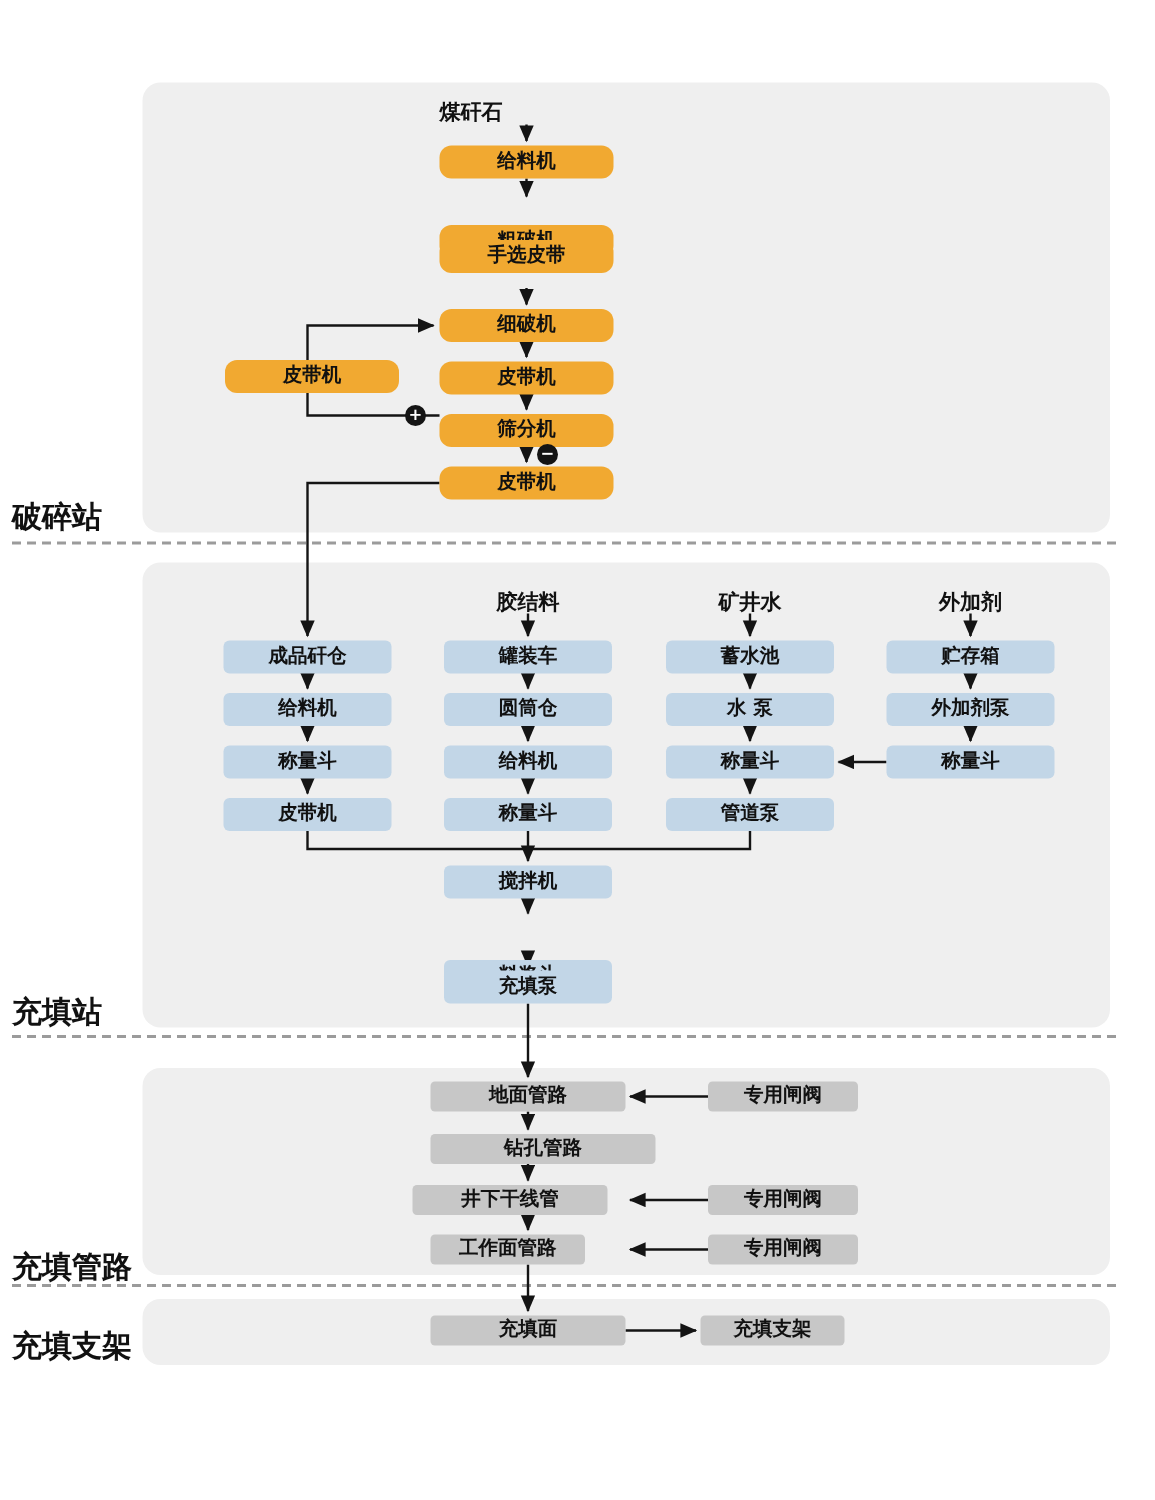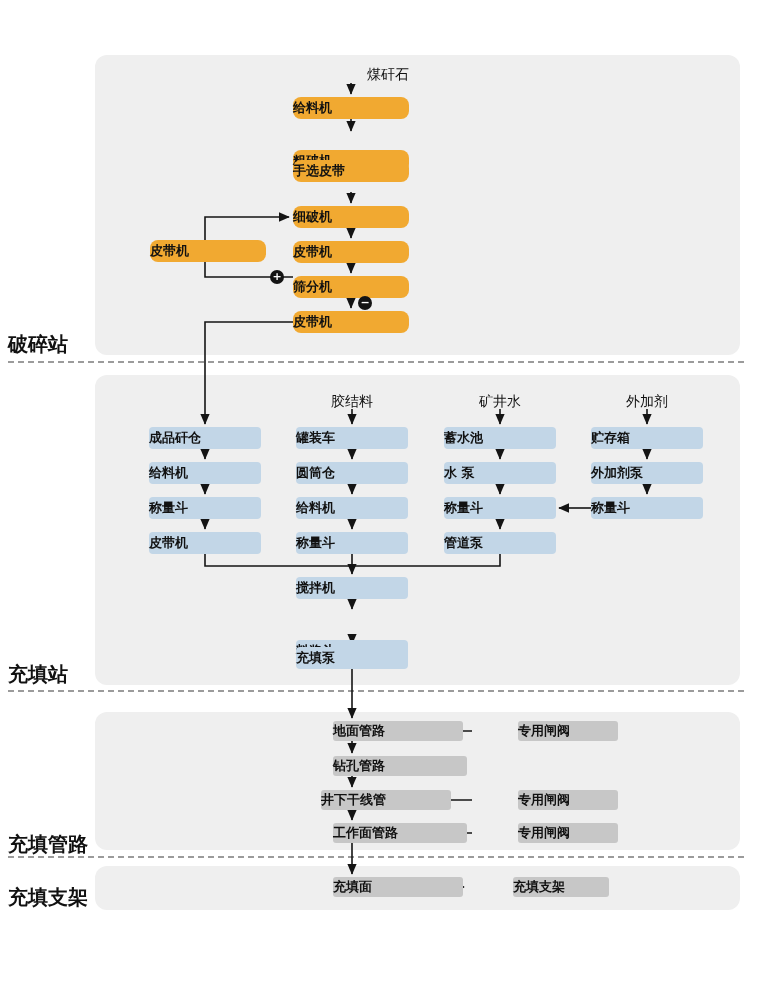--- a/index.html
+++ b/index.html
@@ -2,26 +2,26 @@
 <html style="--node-orange: #F1A931; --node-blue: #C2D6E7; --node-gray: #C7C7C7; --panel-bg: #EFEFEF; --banner-bg: #78A2C6; --banner-text: #15385F;"><head>
 <meta charset="utf-8">
 <style>
   html,body{margin:0;padding:0;background:#fff;}
   body{font-family:"DejaVu Sans","Liberation Sans",sans-serif;color:#111;}
   #canvas{position:relative;width:770px;height:1000px;background:#fff;overflow:hidden;}
   .panel{position:absolute;left:95px;width:645px;background:var(--panel-bg,#EFEFEF);border-radius:12px;z-index:0;}
   .dashline{position:absolute;left:8px;width:736px;height:0;border-top:2px dashed #9b9b9b;z-index:0;}
   .section-label{position:absolute;left:8px;font-size:20px;font-weight:bold;z-index:2;}
   svg.arrows{position:absolute;left:0;top:0;z-index:1;}
-  .node{position:absolute;height:22px;line-height:22px;font-size:13px;font-weight:bold;z-index:2;white-space:nowrap;}
+  .node{position:absolute;height:22px;line-height:22px;font-size:13px;font-weight:bold;text-align:center;z-index:2;white-space:nowrap;}
   .node.orange{background:var(--node-orange,#F1A931);width:116px;border-radius:8px;}
   .node.blue{background:var(--node-blue,#C2D6E7);width:112px;border-radius:4px;}
-  .node.gray{background:var(--node-gray,#C7C7C7);height:20px;line-height:20px;border-radius:3px;margin-left:46px;}
-  .flow-source{position:absolute;font-size:14px;font-weight:normal;text-align:right;z-index:2;}
-  .col-header{position:absolute;font-size:14px;font-weight:normal;text-align:center;z-index:2;}
+  .node.gray{background:var(--node-gray,#C7C7C7);height:20px;line-height:20px;border-radius:3px;}
+  .flow-source{position:absolute;font-size:14px;font-weight:bold;text-align:left;z-index:2;}
+  .col-header{position:absolute;font-size:14px;font-weight:bold;text-align:center;z-index:2;}
   .pm{position:absolute;width:14px;height:14px;border-radius:50%;background:#141414;color:#fff;font-size:11px;line-height:14px;font-weight:bold;text-align:center;z-index:3;}
   .banner{position:absolute;left:455px;top:84px;width:292px;height:38px;background:var(--banner-bg,#78A2C6);color:var(--banner-text,#15385F);display:flex;align-items:center;justify-content:center;font-size:17px;font-weight:bold;letter-spacing:1px;clip-path:polygon(0 50%,16px 0,100% 0,100% 100%,16px 100%);z-index:3;}
 </style>
 </head>
 <body>
 
 <div id="canvas">
 
   <div class="panel" style="top:55px;height:300px"></div>
   <div class="panel" style="top:375px;height:310px"></div>
@@ -134,23 +134,23 @@
 
   <div class="node blue" style="left:591px;top:427px">贮存箱</div>
   <div class="node blue" style="left:591px;top:462px">外加剂泵</div>
   <div class="node blue" style="left:591px;top:497px">称量斗</div>
 
   <div class="node blue" style="left:296px;top:577px">搅拌机</div>
   <div class="node blue" style="left:296px;top:640px">料浆斗</div>
   <div class="node blue" style="left:296px;top:647px">充填泵</div>
 
   <div class="node gray" style="left:287px;top:721px;width:130px">地面管路</div>
-  <div class="node gray" style="left:287px;top:756px;width:134px">钻孔管路</div>
+  <div class="node gray" style="left:287px;top:756px;width:150px">钻孔管路</div>
   <div class="node gray" style="left:275px;top:790px;width:130px">井下干线管</div>
-  <div class="node gray" style="left:287px;top:823px;width:134px">工作面管路</div>
+  <div class="node gray" style="left:287px;top:823px;width:103px">工作面管路</div>
   <div class="node gray" style="left:472px;top:721px;width:100px">专用闸阀</div>
   <div class="node gray" style="left:472px;top:790px;width:100px">专用闸阀</div>
   <div class="node gray" style="left:472px;top:823px;width:100px">专用闸阀</div>
 
   <div class="node gray" style="left:287px;top:877px;width:130px">充填面</div>
   <div class="node gray" style="left:467px;top:877px;width:96px">充填支架</div>
 
 </div>
 
 </body></html>

